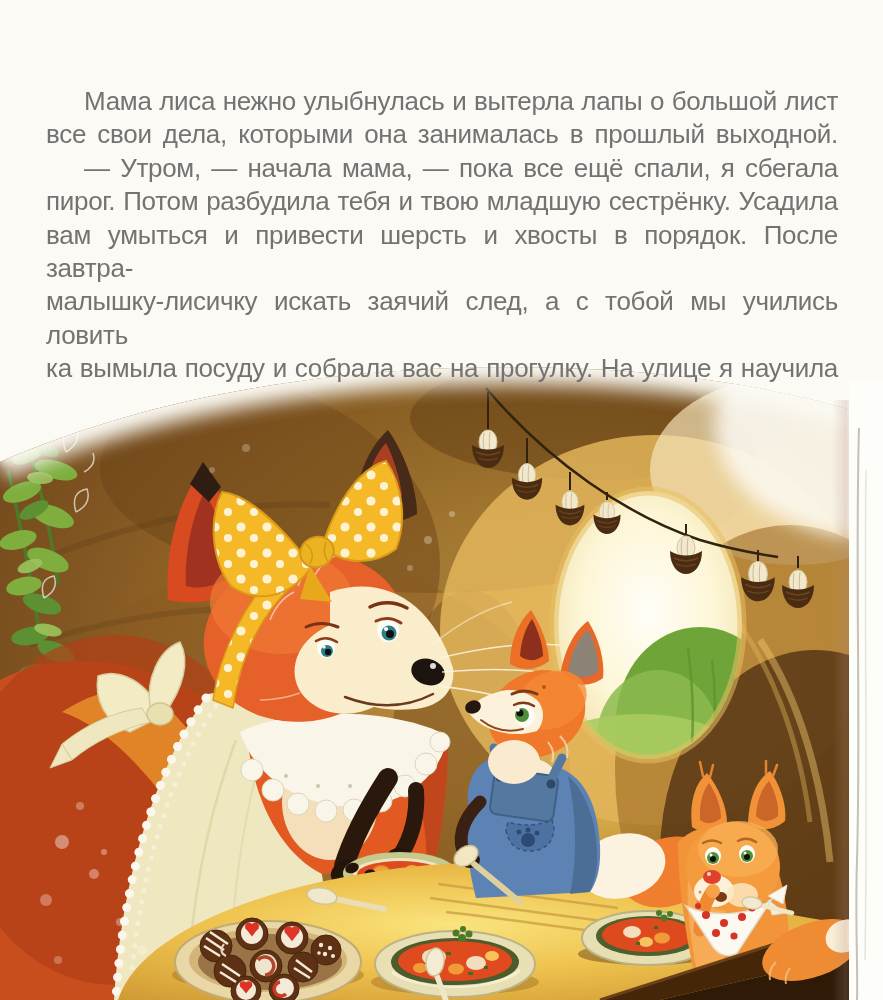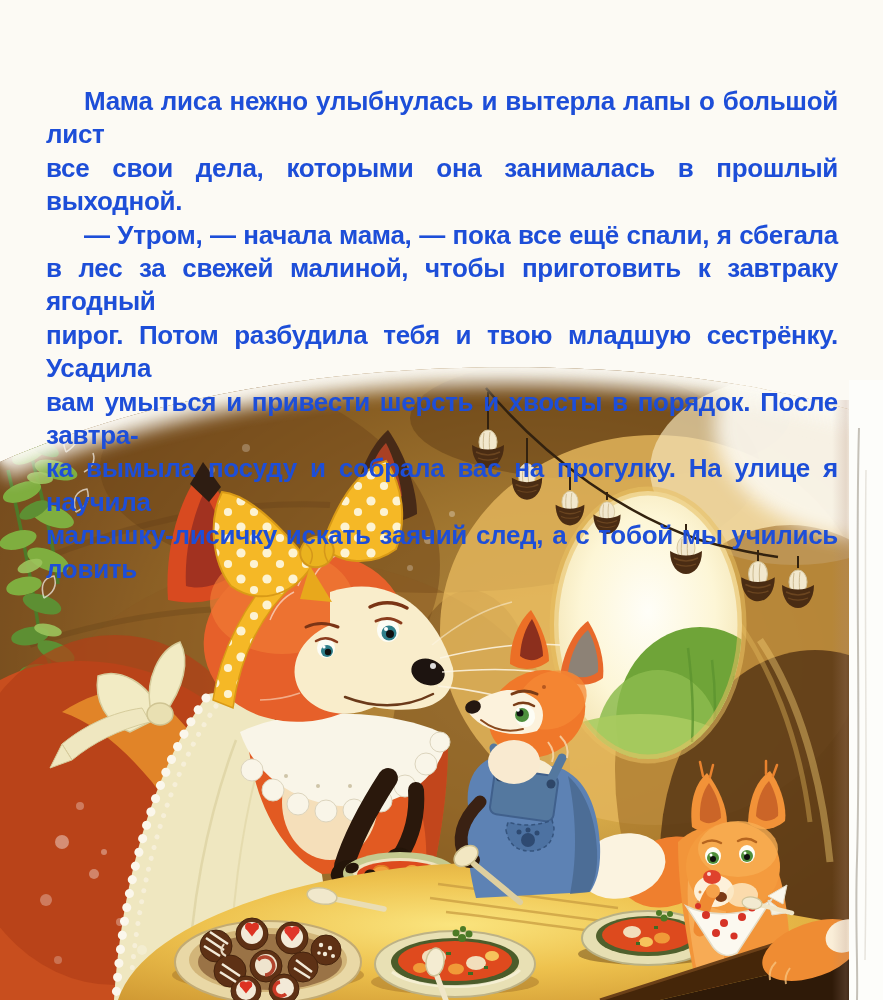--- a/index.html
+++ b/index.html
@@ -4,43 +4,42 @@
 <style>
   html,body{margin:0;padding:0;}
   body{
     width:883px;height:1000px;position:relative;overflow:hidden;
     background:#fcfaf4;
     font-family:"Liberation Sans", sans-serif;
   }
   .page{position:absolute;inset:0;}
   .story{
     position:absolute;top:85px;left:46px;right:45px;z-index:2;
-    color:#1d4ed8;font-size:26px;line-height:33.4px;font-weight:700;
+    color:#737373;font-size:26px;line-height:33.4px;font-weight:400;
     letter-spacing:-0.3px;
   }
   .story .line{
     margin:0;text-align:justify;text-align-last:justify;
   }
   .story .indent{text-indent:38px;}
   svg.illu{position:absolute;left:0;top:0;z-index:1;}
 </style>
 </head>
 <body>
 
 <div class="page">
 
   <div class="story">
     <p class="line indent">Мама лиса нежно улыбнулась и вытерла лапы о большой лист</p>
     <p class="line">все свои дела, которыми она занималась в прошлый выходной.</p>
     <p class="line indent">— Утром, — начала мама, — пока все ещё спали, я сбегала</p>
-    <p class="line">в лес за свежей малиной, чтобы приготовить к завтраку ягодный</p>
     <p class="line">пирог. Потом разбудила тебя и твою младшую сестрёнку. Усадила</p>
     <p class="line">вам умыться и привести шерсть и хвосты в порядок. После завтра-</p>
+    <p class="line">малышку-лисичку искать заячий след, а с тобой мы учились ловить</p>
     <p class="line">ка вымыла посуду и собрала вас на прогулку. На улице я научила</p>
-    <p class="line">малышку-лисичку искать заячий след, а с тобой мы учились ловить</p>
   </div>
 
   <svg class="illu" width="883" height="1000" viewBox="0 0 883 1000" xmlns="http://www.w3.org/2000/svg" aria-hidden="false">
     <defs>
       <clipPath id="clipDome">
         <path d="M0,462 C120,410 260,378 430,369 C600,362 720,378 805,398 C840,406 865,414 883,420 L883,1000 L0,1000 Z"></path>
       </clipPath>
       <radialGradient id="gBurrow" cx="0.62" cy="0.48" r="0.75">
         <stop offset="0" stop-color="#e9c46c"></stop>
         <stop offset="0.32" stop-color="#d6a948"></stop>

